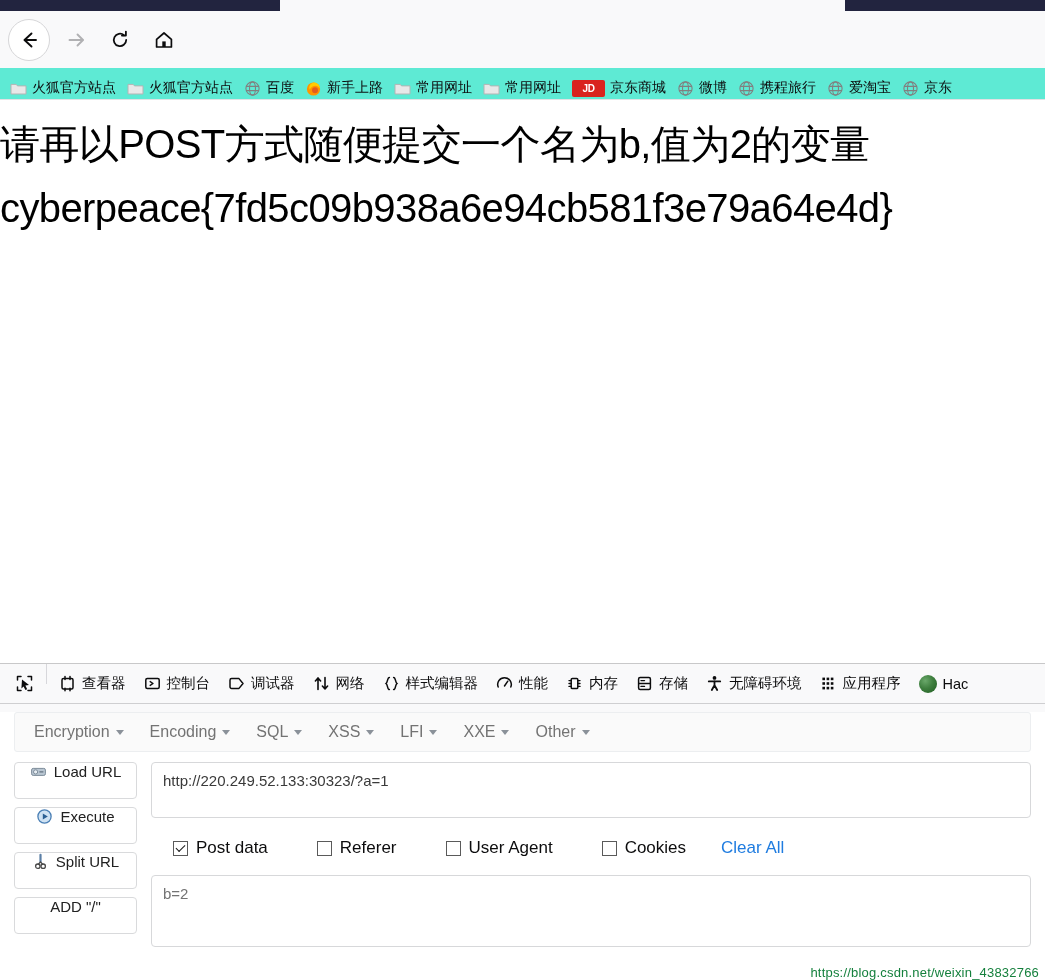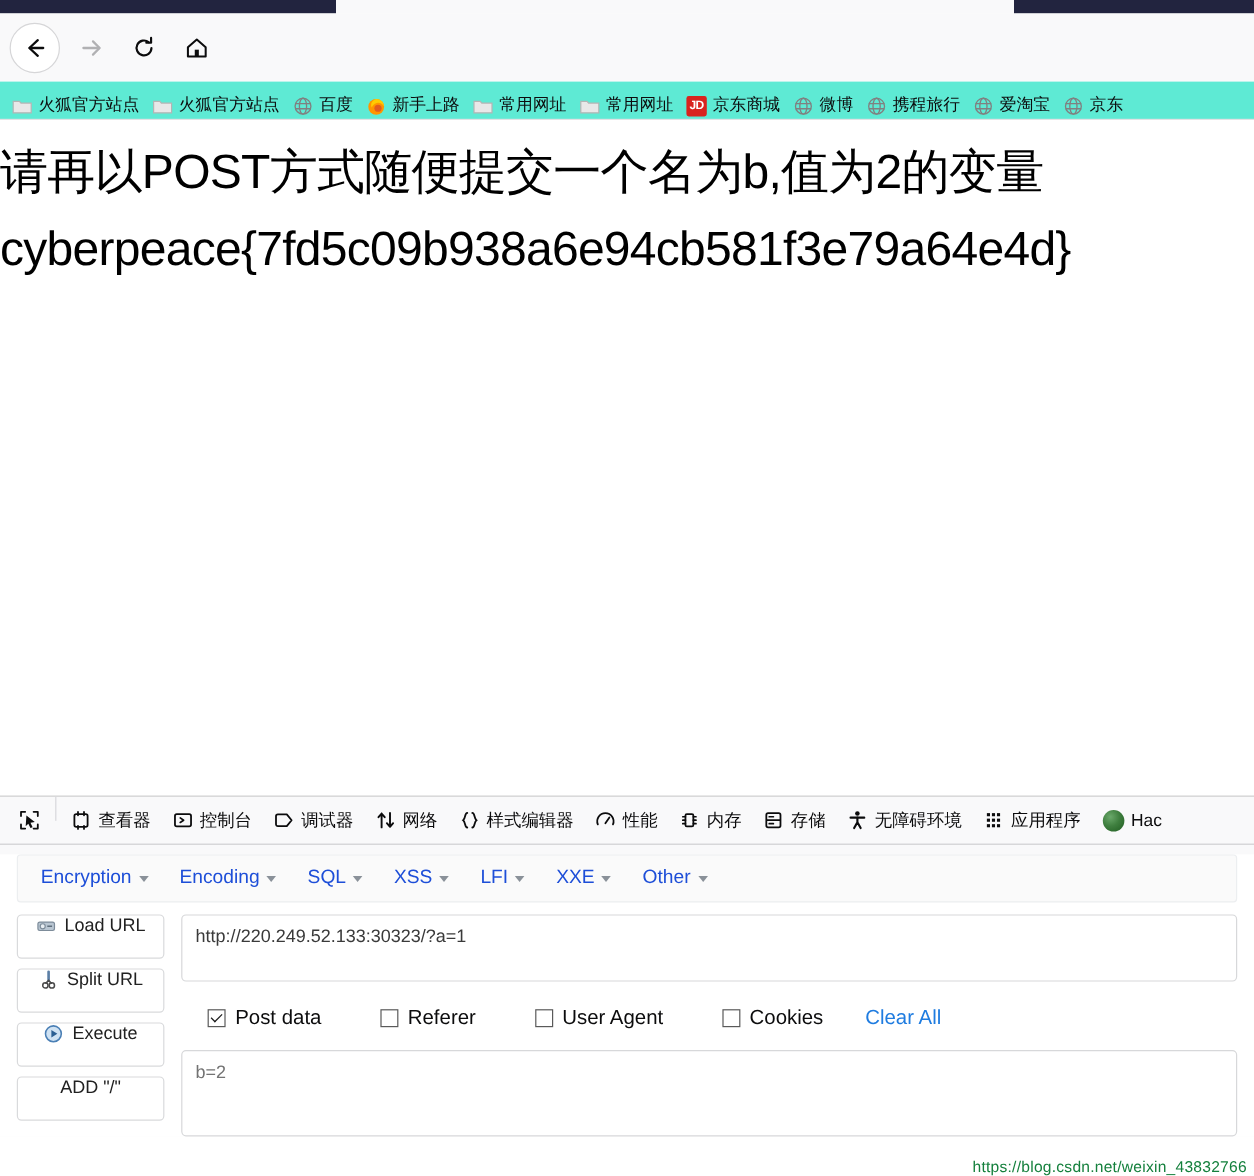--- a/index.html
+++ b/index.html
@@ -102,21 +102,21 @@
     display: flex;
     align-items: center;
     gap: 5px;
     padding: 2px 7px 2px 4px;
     font-size: 14px;
     color: #0c0c0d;
     flex: 0 0 auto;
   }
   .bm .ico { width: 17px; height: 17px; flex: 0 0 auto; display:block; }
   .bm .jd {
-    width: 17px; height: 17px;
+    width: 33px; height: 17px;
     background: #d9231e;
     color: #fff;
     font-size: 10px;
     font-weight: bold;
     display: flex; align-items: center; justify-content: center;
     border-radius: 2px;
     letter-spacing: -0.5px;
   }
 
   
@@ -181,21 +181,21 @@
     height: 38px;
     background: #fafafa;
     border: 1px solid #eceef0;
     border-radius: 3px;
     display: flex;
     align-items: center;
     padding-left: 6px;
   }
   .hb-menu-item {
     font-size: 16px;
-    color: #1d4ed8;
+    color: #737373;
     padding: 0 13px;
     display: flex;
     align-items: center;
     gap: 6px;
   }
   .caret {
     width: 0; height: 0;
     border-left: 4.5px solid transparent;
     border-right: 4.5px solid transparent;
     border-top: 5px solid #8a9199;
@@ -585,33 +585,33 @@
         <div class="hb-btn">
           <span class="bico"><svg width="17" height="17" viewBox="0 0 17 17">
                 <rect x="1.6" y="5.4" width="13.8" height="7" rx="1.6" fill="#b9c6d2" stroke="#7d8c9a" stroke-width="1"></rect>
                 <circle cx="5.6" cy="8.9" r="2.1" fill="#e8eef3" stroke="#7d8c9a" stroke-width="1"></circle>
                 <path d="M9.4 8.9 H13.4" stroke="#5f6e7c" stroke-width="1.2"></path>
               </svg></span>
           <span>Load URL</span>
         </div>
         <div class="hb-btn">
           <span class="bico"><svg width="17" height="17" viewBox="0 0 17 17">
+                <circle cx="8.5" cy="8.5" r="6.6" fill="#cfe2f3" stroke="#4a7fb5" stroke-width="1.3"></circle>
+                <path d="M6.8 5.4 L11.8 8.5 L6.8 11.6 Z" fill="#2b5f93"></path>
+              </svg></span>
+          <span>Execute</span>
+        </div>
+        <div class="hb-btn">
+          <span class="bico"><svg width="17" height="17" viewBox="0 0 17 17">
                 <path d="M8.5 1.8 V9" stroke="#5b7fa6" stroke-width="2.2" stroke-linecap="round"></path>
                 <circle cx="5.8" cy="13.2" r="2.2" fill="none" stroke="#4a4a4a" stroke-width="1.3"></circle>
                 <circle cx="11.2" cy="13.2" r="2.2" fill="none" stroke="#4a4a4a" stroke-width="1.3"></circle>
                 <path d="M8.5 9 L6.2 11.4 M8.5 9 L10.8 11.4" stroke="#4a4a4a" stroke-width="1.3" stroke-linecap="round"></path>
               </svg></span>
           <span>Split URL</span>
-        </div>
-        <div class="hb-btn">
-          <span class="bico"><svg width="17" height="17" viewBox="0 0 17 17">
-                <circle cx="8.5" cy="8.5" r="6.6" fill="#cfe2f3" stroke="#4a7fb5" stroke-width="1.3"></circle>
-                <path d="M6.8 5.4 L11.8 8.5 L6.8 11.6 Z" fill="#2b5f93"></path>
-              </svg></span>
-          <span>Execute</span>
         </div>
         <div class="hb-btn">
           <span>ADD "/"</span>
         </div>
       </div>
 
       <div class="hb-right">
         <div class="hb-textarea" placeholder="http://">http://220.249.52.133:30323/?a=1</div>
 
         <div class="hb-opts">

